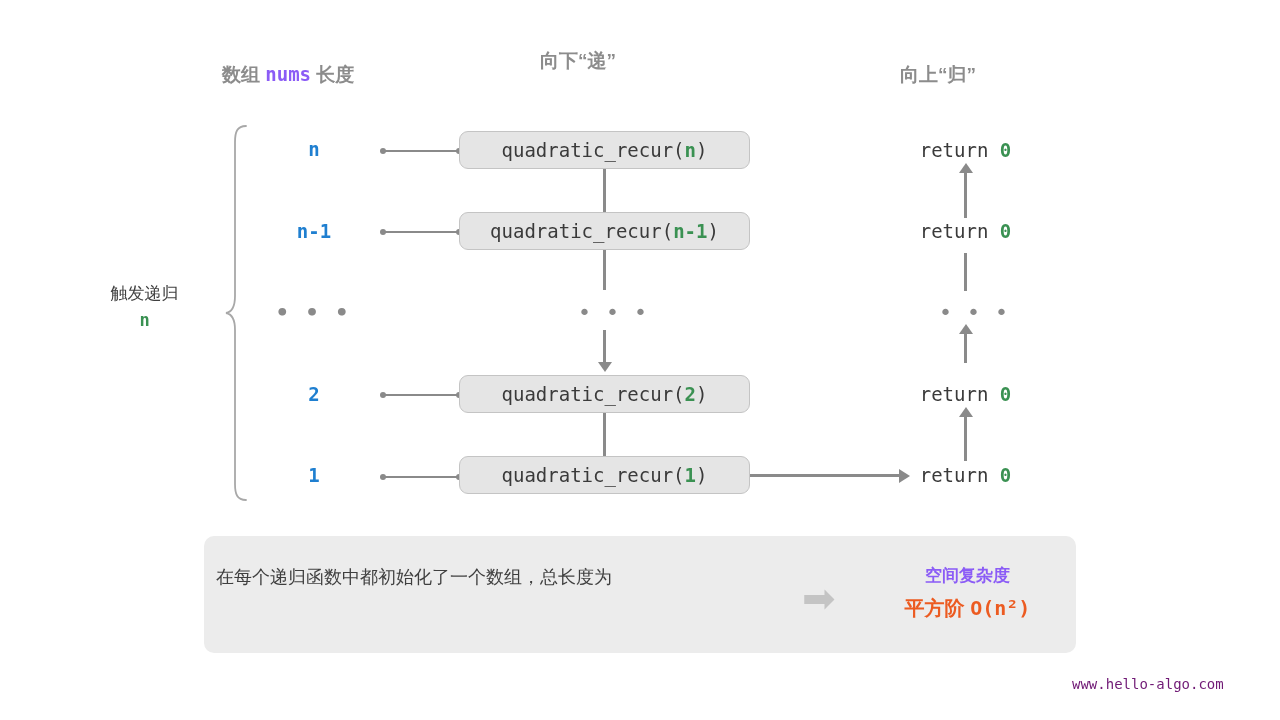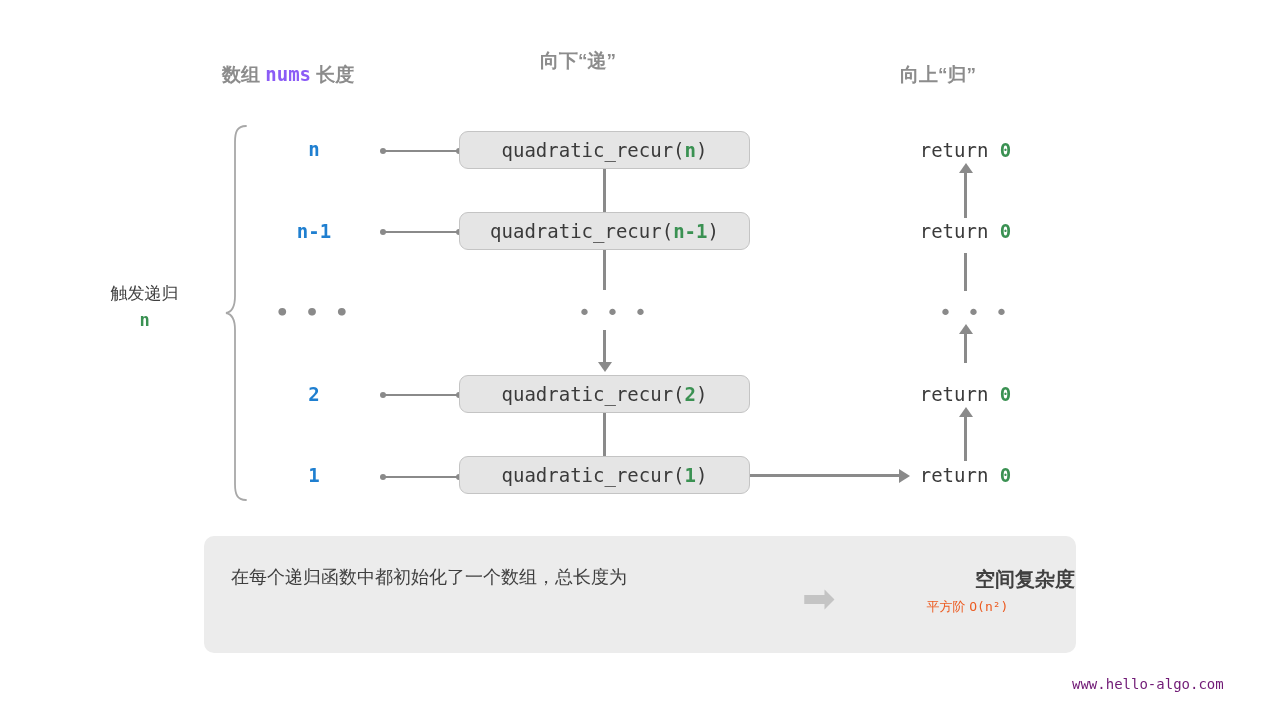--- a/index.html
+++ b/index.html
@@ -212,29 +212,28 @@
   }
 
   .complexity-block {
     position: absolute;
     text-align: center;
     white-space: nowrap;
     line-height: 1.7;
   }
   .complexity-block .c-title {
     display: block;
-    font-size: 20px;
-    font-weight: bold;
-    color: #404040;
-    text-align: right;
+    font-size: 17px;
+    font-weight: bold;
+    color: #8b5cf6;
   }
   .complexity-block .c-value {
     display: block;
-    font-size: 13px;
-    font-weight: normal;
+    font-size: 20px;
+    font-weight: bold;
     color: #ec5b21;
   }
   .complexity-block .c-value .mono { font-family: "DejaVu Sans Mono", monospace; }
 
   
   .watermark {
     position: absolute;
     font-family: "DejaVu Sans Mono", monospace;
     font-size: 14px;
     color: #701a75;
@@ -324,21 +323,21 @@
       <span>)</span>
   </div>
   <div class="h-arrow" style="left:750px; top:474px; width:150px;"></div>
   <div class="return-label" style="left:858px; top:464px; width:215px;">
     <span>return </span><span class="rv">0</span>
   </div>
 
 
   <div class="summary-panel" style="left:204px; top:536px; width:872px; height:117px;"></div>
 
-  <div class="summary-text sum-line1" style="left:231px; top:565px;">在每个递归函数中都初始化了一个数组，总长度为</div>
+  <div class="summary-text sum-line1" style="left:216px; top:565px;">在每个递归函数中都初始化了一个数组，总长度为</div>
 
 
   <div class="fat-arrow" style="left:802px; top:578px;">➡</div>
 
   <div class="complexity-block" style="left:860px; top:562px; width:215px;">
     <span class="c-title">空间复杂度</span>
     <span class="c-value"><span>平方阶 </span><span class="mono">O(n²)</span></span>
   </div>
 
   <div class="watermark" style="left:1072px; top:676px;">www.hello-algo.com</div>

